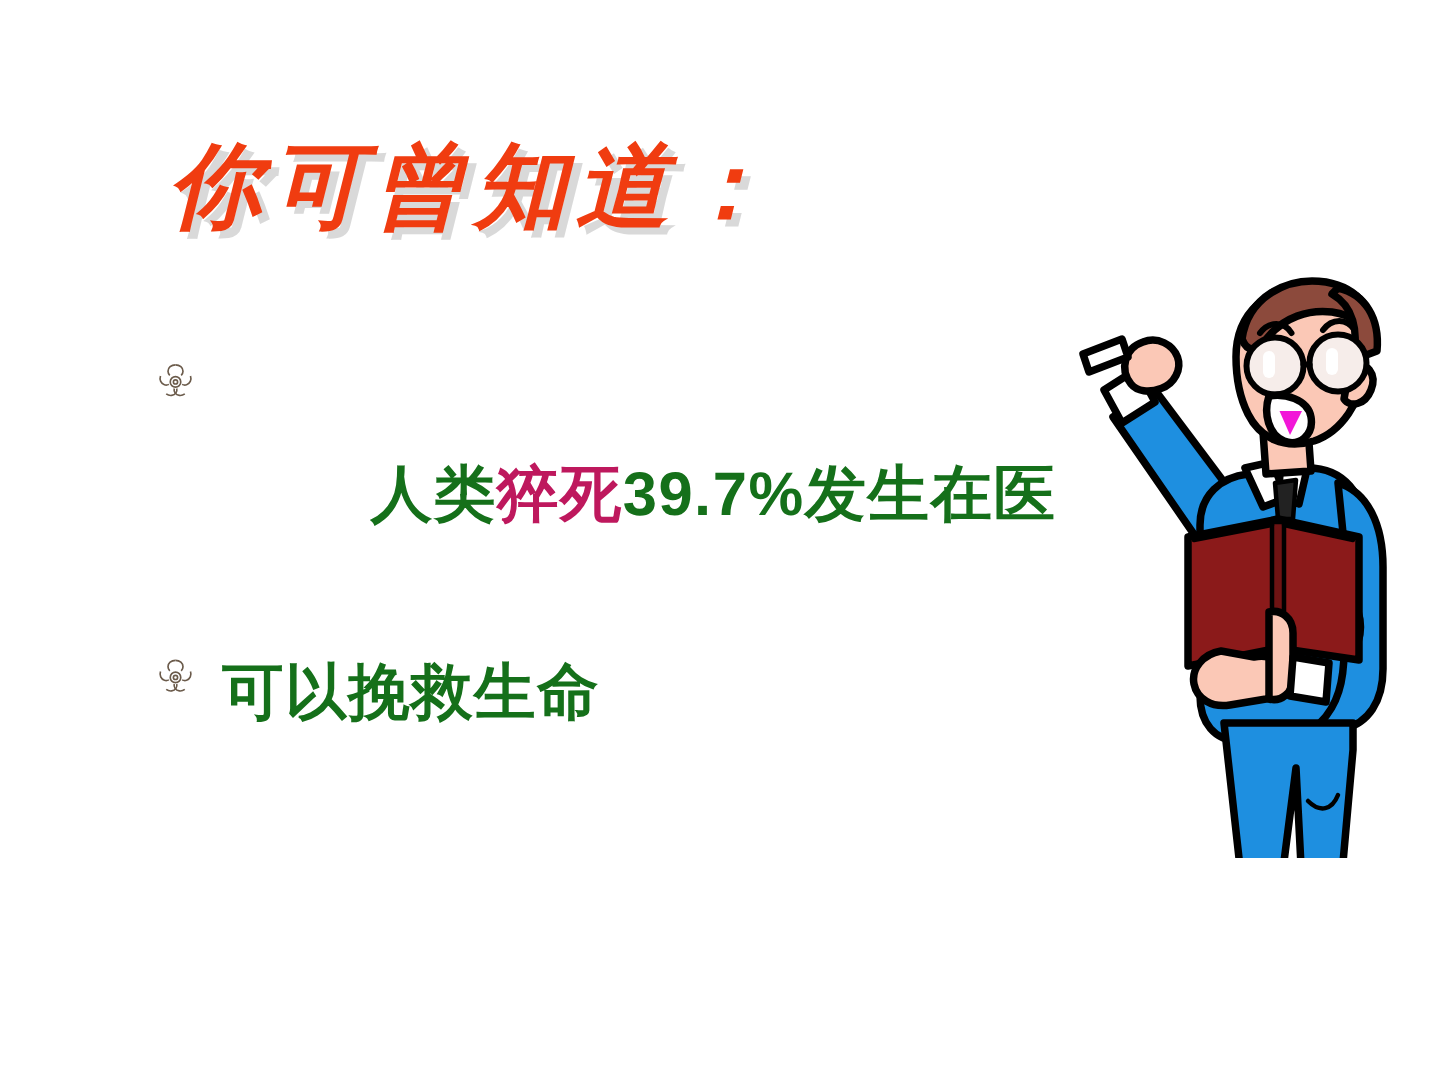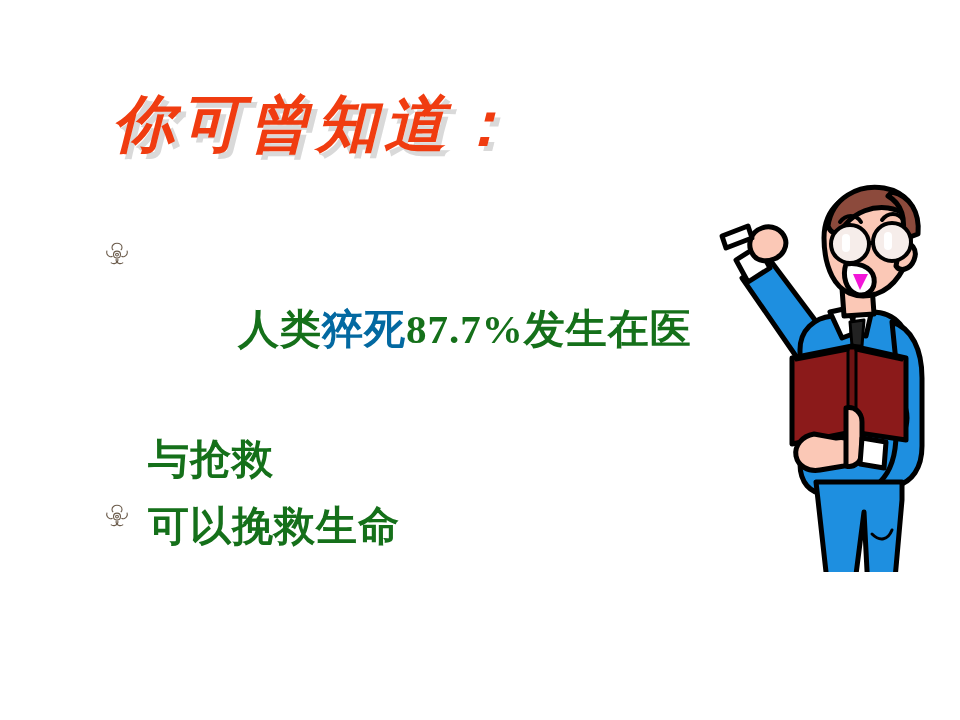--- a/index.html
+++ b/index.html
@@ -7,21 +7,21 @@
     margin: 0;
     padding: 0;
     background: #ffffff;
   }
   #slide {
     position: relative;
     width: 960px;
     height: 572px;
     background: var(--bg, #ffffff);
     overflow: hidden;
-    font-family: Liberation Serif, serif;
+    font-family: Liberation Sans, sans-serif;
     -webkit-font-smoothing: antialiased;
   }
 
   
   #slide-title {
     position: absolute;
     left: 112px;
     top: 92px;
     width: 700px;
     font-size: 62px;
@@ -91,23 +91,22 @@
             <path d="M7.0 12.6c-0.9 2.6 0.4 5.2 2.6 5.9 1.0 0.35 2.1 0.2 3.0-0.25"></path>
             <path d="M27.0 12.6c0.9 2.6-0.4 5.2-2.6 5.9-1.0 0.35-2.1 0.2-3.0-0.25"></path>
             <path d="M10.8 24.6c2.3 1.7 5.2 1.2 6.5-0.7 0.6-0.9 0.75-1.95 0.55-2.9"></path>
             <path d="M23.2 24.6c-2.3 1.7-5.2 1.2-6.5-0.7-0.6-0.9-0.75-1.95-0.55-2.9"></path>
             <circle cx="17" cy="16.6" r="3.5"></circle>
             <circle cx="17" cy="16.6" r="1.4"></circle>
           </g>
         </svg>
       </span>
       <span class="line">
-        <span>人类</span><span class="hl-red" style="color: #0369a1;">猝死</span><span>87.7%发生在医</span>
+        <span>人类</span><span class="hl-red" style="color: #be185d;">猝死</span><span>39.7%发生在医</span>
       </span>
-      <span class="line">与抢救</span>
     </div>
 
     <div class="bullet-item" style="color: rgb(21, 112, 26);">
       <span class="bullet-marker">
         <svg width="34" height="34" viewBox="0 0 34 34" aria-hidden="true">
           <g fill="none" stroke="#6B5B4B" stroke-width="1.1">
             <path d="M17 5.2c2.9 0 5.0 2.0 5.0 4.3 0 1.1-0.5 2.0-1.2 2.7"></path>
             <path d="M17 5.2c-2.9 0-5.0 2.0-5.0 4.3 0 1.1 0.5 2.0 1.2 2.7"></path>
             <path d="M7.0 12.6c-0.9 2.6 0.4 5.2 2.6 5.9 1.0 0.35 2.1 0.2 3.0-0.25"></path>
             <path d="M27.0 12.6c0.9 2.6-0.4 5.2-2.6 5.9-1.0 0.35-2.1 0.2-3.0-0.25"></path>

